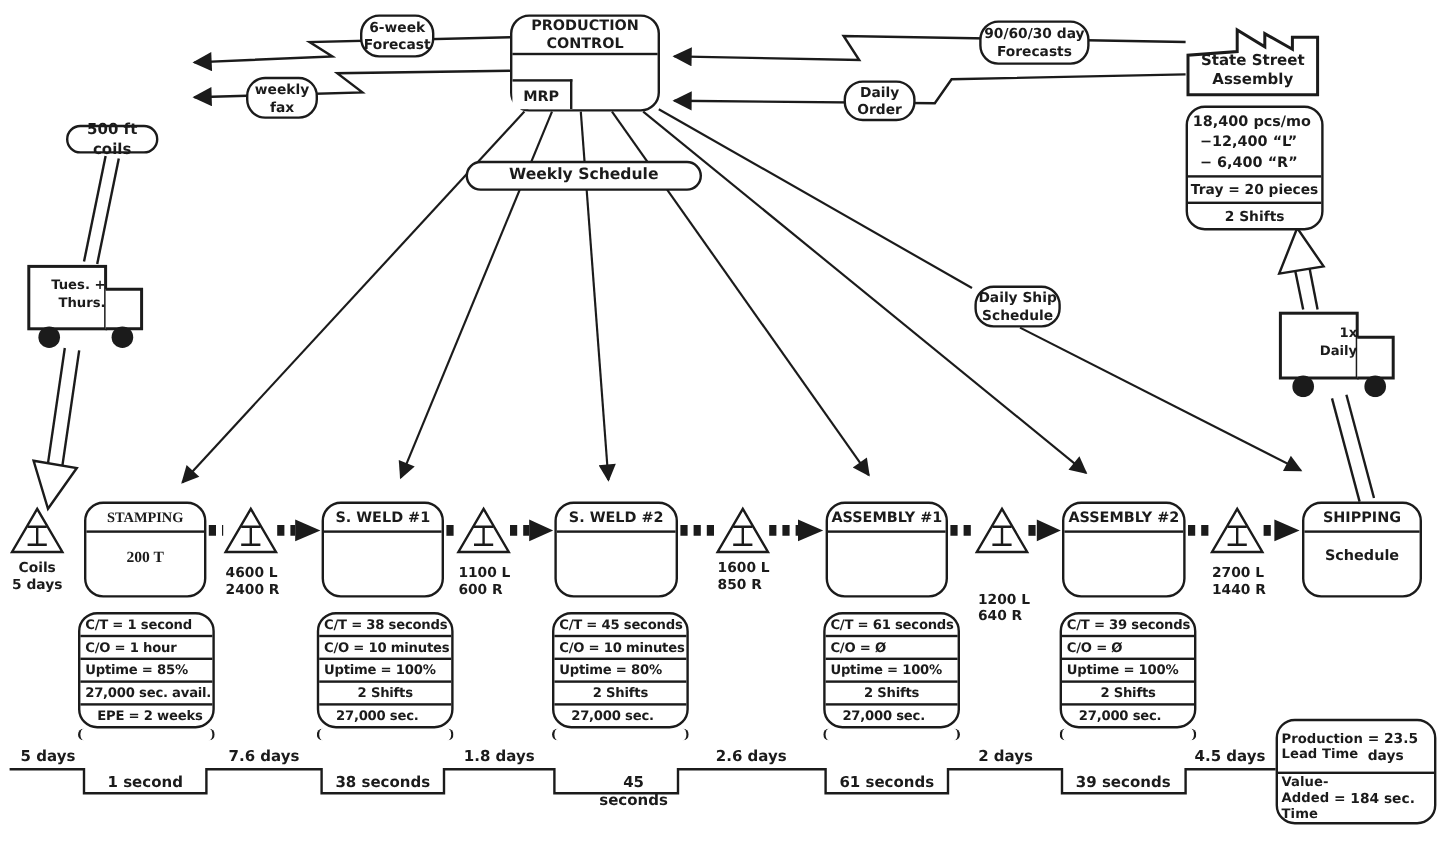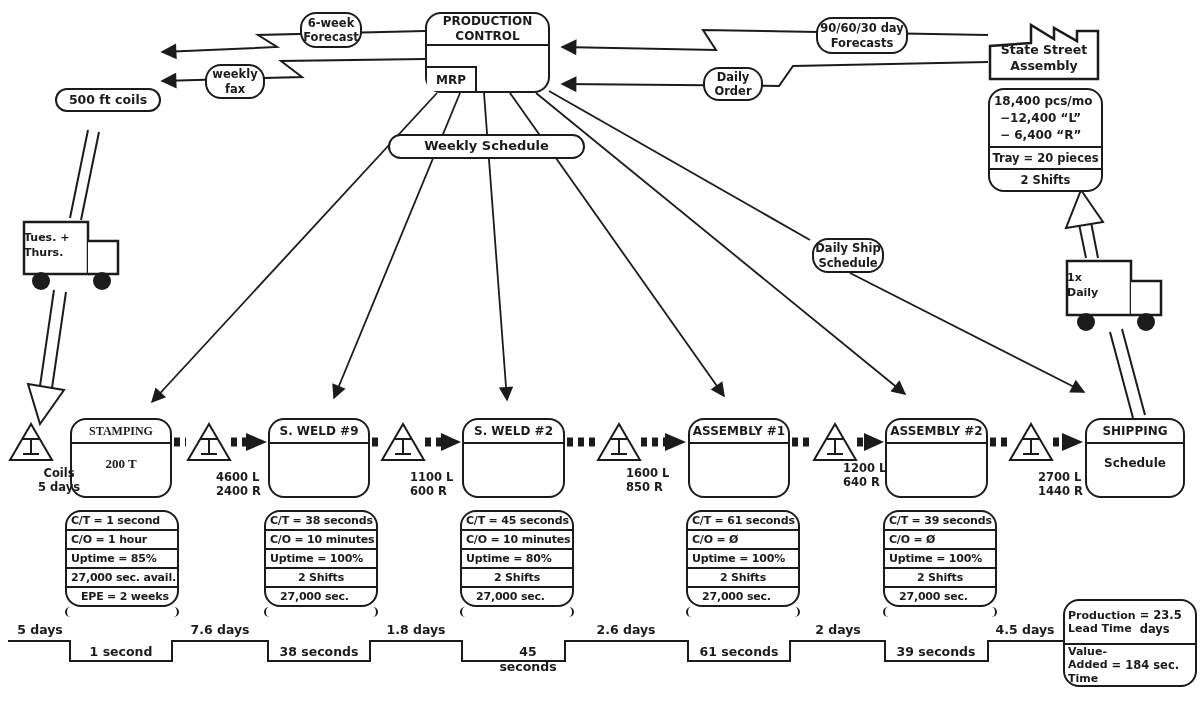--- a/index.html
+++ b/index.html
@@ -13,24 +13,24 @@
   .pre{white-space:pre-line;}
   .proc{border:2px solid #1b1b1b;background:#fff;}
   .proc .hd{height:22px;border-bottom:2px solid #1b1b1b;display:flex;align-items:center;justify-content:center;
             font-size:12px;}
   .proc .bd{display:flex;align-items:flex-start;justify-content:center;padding-top:12px;font-size:13px;}
   .databox{border:2px solid #1b1b1b;background:#fff;font-size:11px;letter-spacing:-0.2px;}
   .databox .row{height:17px;line-height:17px;border-bottom:2px solid #1b1b1b;padding-left:4px;overflow:hidden;}
   .databox .row:last-child{border-bottom:none;padding-left:14px;}
   .databox .row.ctr{text-align:center;padding-left:0;}
   .bracket{border-left:2px solid #1b1b1b;border-right:2px solid #1b1b1b;background:transparent;}
-  .invlbl{font-size:11.5px;line-height:1.25;z-index:2;margin-left:28px;}
+  .invlbl{font-size:11.5px;line-height:1.25;z-index:2;}
   .tl-lbl{font-size:12.5px;z-index:2;text-align:center;}
   .factory-lbl{position:absolute;width:100%;text-align:center;font-size:12.5px;line-height:1.3;}
-  .trk-lbl{position:absolute;text-align:left;font-size:11px;line-height:1.35;}
+  .trk-lbl{position:absolute;text-align:right;font-size:11px;line-height:1.35;}
   .summary{border:2px solid #1b1b1b;background:#fff;font-size:11px;}
   .summary .cell{display:flex;align-items:center;padding:2px 3px;box-sizing:border-box;}
   .summary .cell .lt{line-height:1.2;text-align:left;}
   .summary .cell .rt{margin-left:4px;font-size:11.5px;}
   .summary .top{height:44px;border-bottom:2px solid #1b1b1b;}
   .summary .bot{height:40px;}
 </style>
 </head>
 <body>
 
@@ -97,21 +97,21 @@
       <line x1="1133" y1="418" x2="1110" y2="332"></line>
       <line x1="1145" y1="415" x2="1122" y2="329"></line>
       <line x1="1086" y1="258" x2="1079" y2="224"></line>
       <line x1="1098" y1="258" x2="1091" y2="222"></line>
       <polygon points="1066,228 1103,222 1081,190" fill="#fff"></polygon>
     </g>
 
     <polyline points="8,641 70,641 70,661 172,661 172,641 268,641 268,661 370,661 370,641 462,641 462,661 565,661 565,641 688,641 688,661 790,661 790,641 885,641 885,661 988,661 988,641 1063,641" fill="none" stroke="#1b1b1b" stroke-width="2"></polyline>
   </svg>
 
-  <div class="abs node box" style="left:55px;top:88px;width:106px;height:24px;font-size:12.5px;">500 ft coils</div>
+  <div class="abs node box" style="left:55px;top:104px;width:77px;height:24px;font-size:12.5px;">500 ft coils</div>
 
   <div class="abs node" style="left:988px;top:22px;width:112px;height:60px;">
     <svg width="112" height="60" viewBox="0 0 112 60">
       <polygon points="2,24 2,57 110,57 110,9 89,9 89,19 66,6 66,17 43,3 43,21" fill="#fff" stroke="#1b1b1b" stroke-width="2.5"></polygon>
     </svg>
     <div class="factory-lbl pre" style="top:20px;">State Street
 Assembly</div>
   </div>
   <div class="abs node" style="left:988px;top:88px;width:115px;border:2px solid #1b1b1b;background:#fff;font-size:12px;">
     <div style="padding:3px 0 2px 0;">
@@ -161,21 +161,21 @@
     </svg>
     <div class="trk-lbl pre" style="left:2px;top:18px;width:64px;">1x
 Daily</div>
   </div>
 
   <div class="abs node proc" style="left:70px;top:418px;width:102px;height:80px;font-family:Liberation Serif, serif;">
     <div class="hd">STAMPING</div>
     <div class="bd">200 T</div>
   </div>
   <div class="abs node proc" style="left:268px;top:418px;width:102px;height:80px;">
-    <div class="hd">S. WELD #9</div>
+    <div class="hd">S. WELD #1</div>
     <div class="bd"></div>
   </div>
   <div class="abs node proc" style="left:462px;top:418px;width:103px;height:80px;">
     <div class="hd">S. WELD #2</div>
     <div class="bd"></div>
   </div>
   <div class="abs node proc" style="left:688px;top:418px;width:102px;height:80px;">
     <div class="hd">ASSEMBLY #1</div>
     <div class="bd"></div>
   </div>
@@ -231,21 +231,21 @@
     <div>1600 L</div>
     <div>850 R</div>
   </div>
 
   <div class="abs node" style="left:812px;top:421px;width:46px;height:42px;">
     <svg width="46" height="42" viewBox="0 0 46 42">
       <polygon points="23,3 2,39 44,39" fill="#fff" stroke="#1b1b1b" stroke-width="2"></polygon>
       <path d="M15,18 H31 M23,18 V33 M15,33 H31" stroke="#1b1b1b" stroke-width="2" fill="none"></path>
     </svg>
   </div>
-  <div class="abs node invlbl" style="left:815px;top:461px;width:60px;">
+  <div class="abs node invlbl" style="left:815px;top:492px;width:60px;">
     <div>1200 L</div>
     <div>640 R</div>
   </div>
 
   <div class="abs node" style="left:1008px;top:421px;width:46px;height:42px;">
     <svg width="46" height="42" viewBox="0 0 46 42">
       <polygon points="23,3 2,39 44,39" fill="#fff" stroke="#1b1b1b" stroke-width="2"></polygon>
       <path d="M15,18 H31 M23,18 V33 M15,33 H31" stroke="#1b1b1b" stroke-width="2" fill="none"></path>
     </svg>
   </div>

